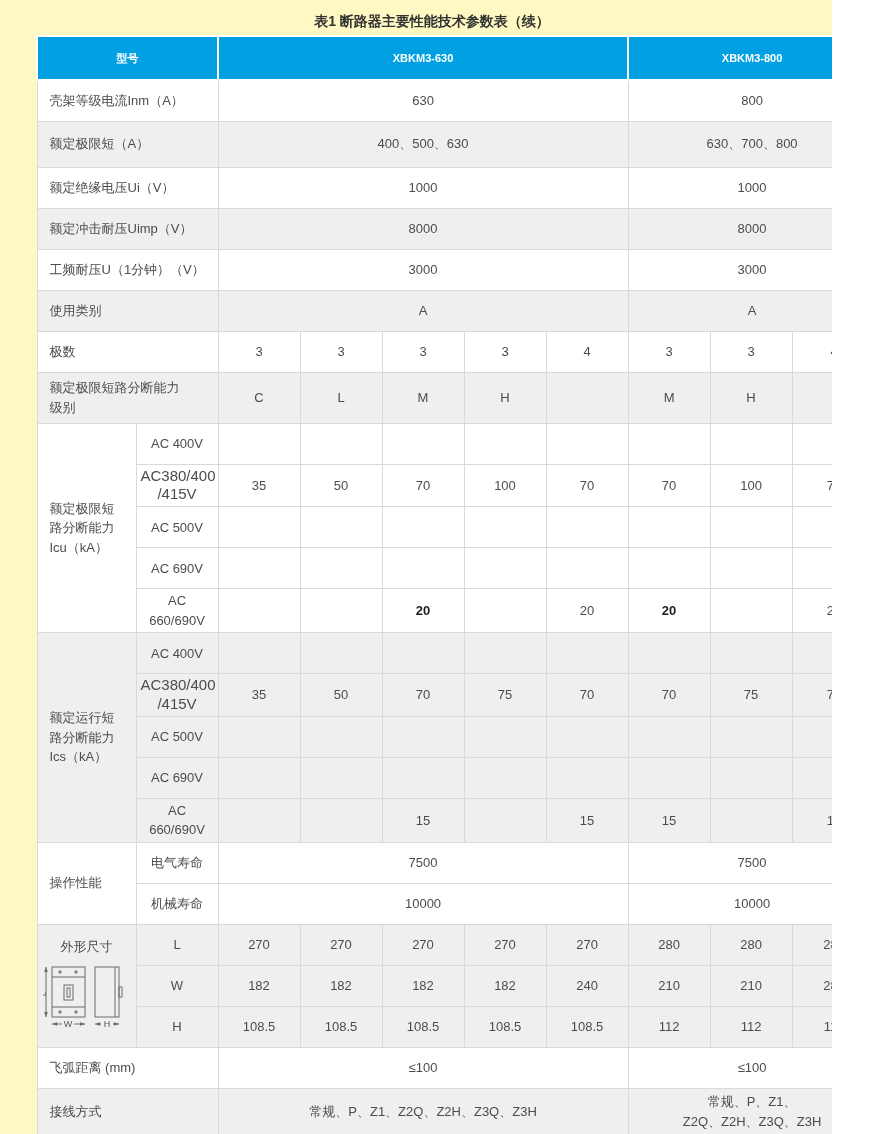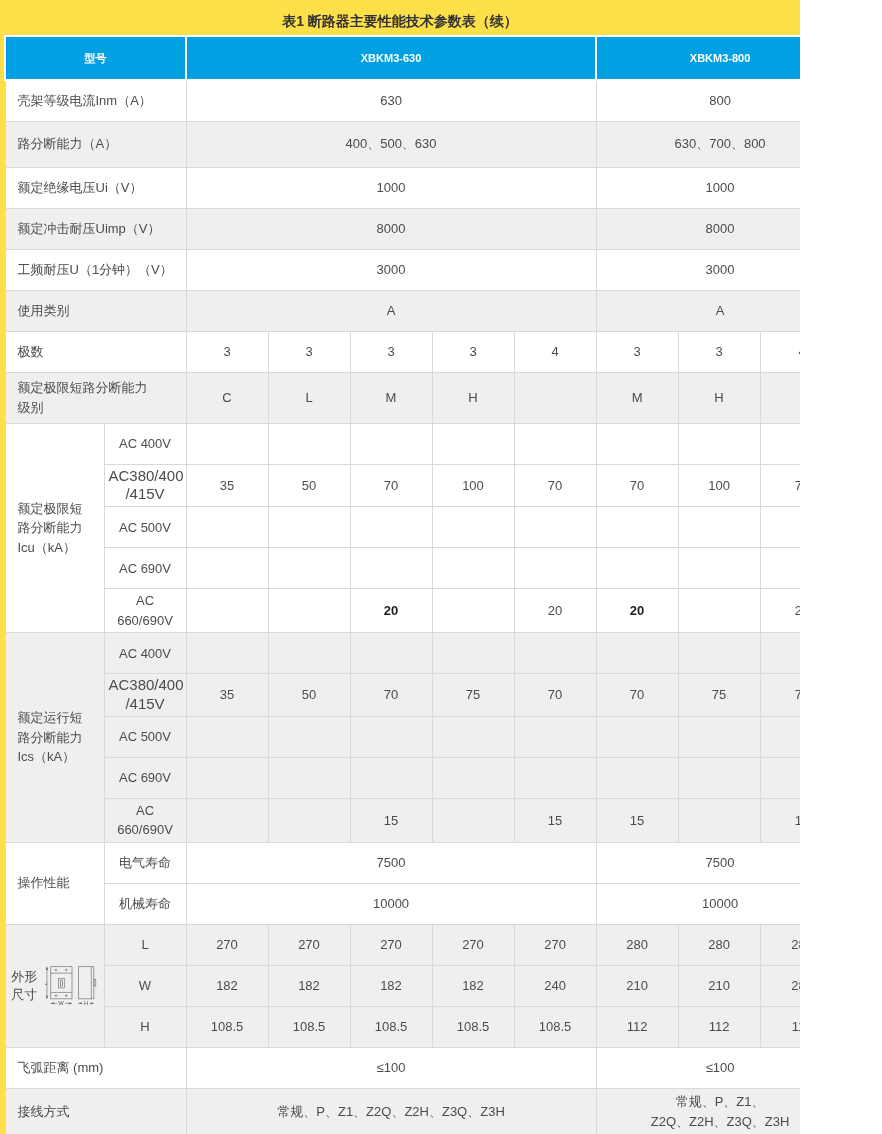--- a/index.html
+++ b/index.html
@@ -1,19 +1,19 @@
 <!DOCTYPE html>
 <html><head>
 <meta charset="utf-8">
 <style>
   html,body { margin:0; padding:0; background:#ffffff; }
   .page {
     width:800px; height:1134px; position:relative; overflow:hidden;
     font-family:"Liberation Sans","DejaVu Sans",sans-serif;
-    color:#4c4c4c; background:#fde047;
+    color:#4c4c4c; background:#fef9c3;padding-left:32px;
   }
   .title {
     padding-top:13px; height:35px; box-sizing:border-box;
     text-align:center; font-size:14px; font-weight:600; color:#333;
   }
   table.spec {
     margin-left:4px; width:839px; border-collapse:collapse; table-layout:fixed;
     font-size:13px; border-bottom:2px solid #d4d4d4;
   }
   td { border:1px solid #d9d9d9; text-align:center; vertical-align:middle;
@@ -24,21 +24,21 @@
   tr.hdr { height:38px; }
   tr.r46 { height:46px; }
   tr.r51 { height:51px; }
   tr.r48 { height:48px;margin-top:24px; }
   tr.shade td { background:#efefef; }
   td.lbl { text-align:left; padding-left:12px; }
   .pre { white-space:pre-line; line-height:1.5; }
   .small { font-size:15px; line-height:1.25; }
   .strong { font-weight:700; color:#1f1f1f; }
   td.dimcell { padding:4px 2px; }
-  .dimwrap { display:flex; flex-direction:row; align-items:center; gap:4px; }
+  .dimwrap { display:flex; flex-direction:column; align-items:center; gap:4px; }
   .dimtext { font-size:13px; color:#4c4c4c; }
   svg text { font-family:"Liberation Sans","DejaVu Sans",sans-serif; }
 </style>
 </head>
 <body>
 
 <div class="page">
   <div class="title">表1 断路器主要性能技术参数表（续）</div>
 
   <table class="spec">
@@ -61,21 +61,21 @@
       <th colspan="5">XBKM3-630</th>
       <th colspan="3">XBKM3-800</th>
     </tr>
 
     <tr>
       <td colspan="2" class="lbl">壳架等级电流Inm（A）</td>
       <td colspan="5">630</td>
       <td colspan="3">800</td>
     </tr>
     <tr class="shade r46">
-      <td colspan="2" class="lbl">路分断能力（A）</td>
+      <td colspan="2" class="lbl">额定极限短（A）</td>
       <td colspan="5">400、500、630</td>
       <td colspan="3">630、700、800</td>
     </tr>
     <tr>
       <td colspan="2" class="lbl">额定绝缘电压Ui（V）</td>
       <td colspan="5">1000</td>
       <td colspan="3">1000</td>
     </tr>
     <tr class="shade">
       <td colspan="2" class="lbl">额定冲击耐压Uimp（V）</td>

